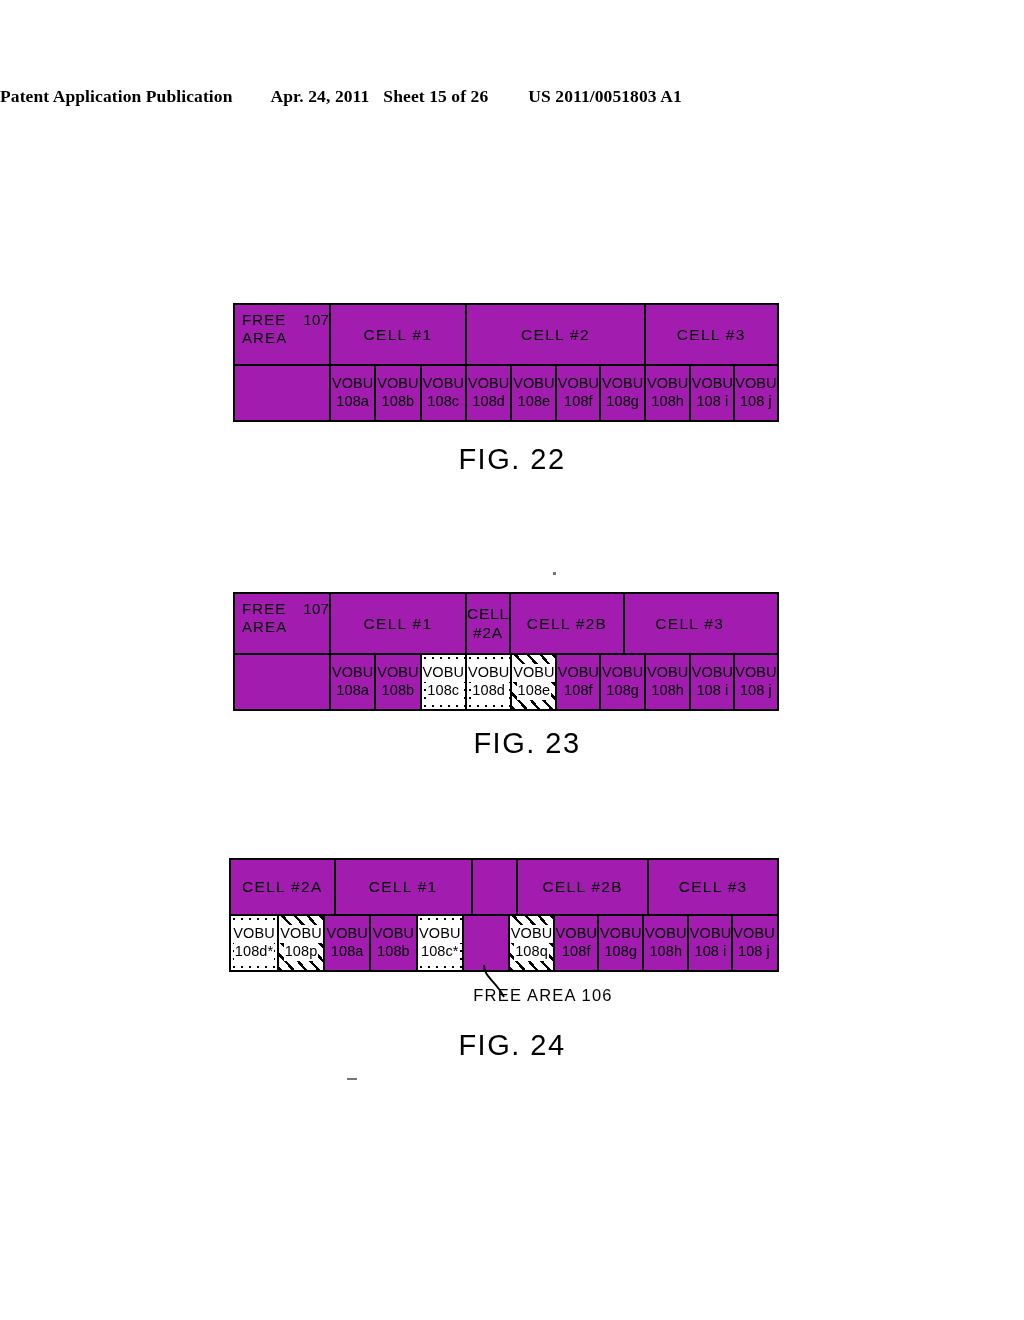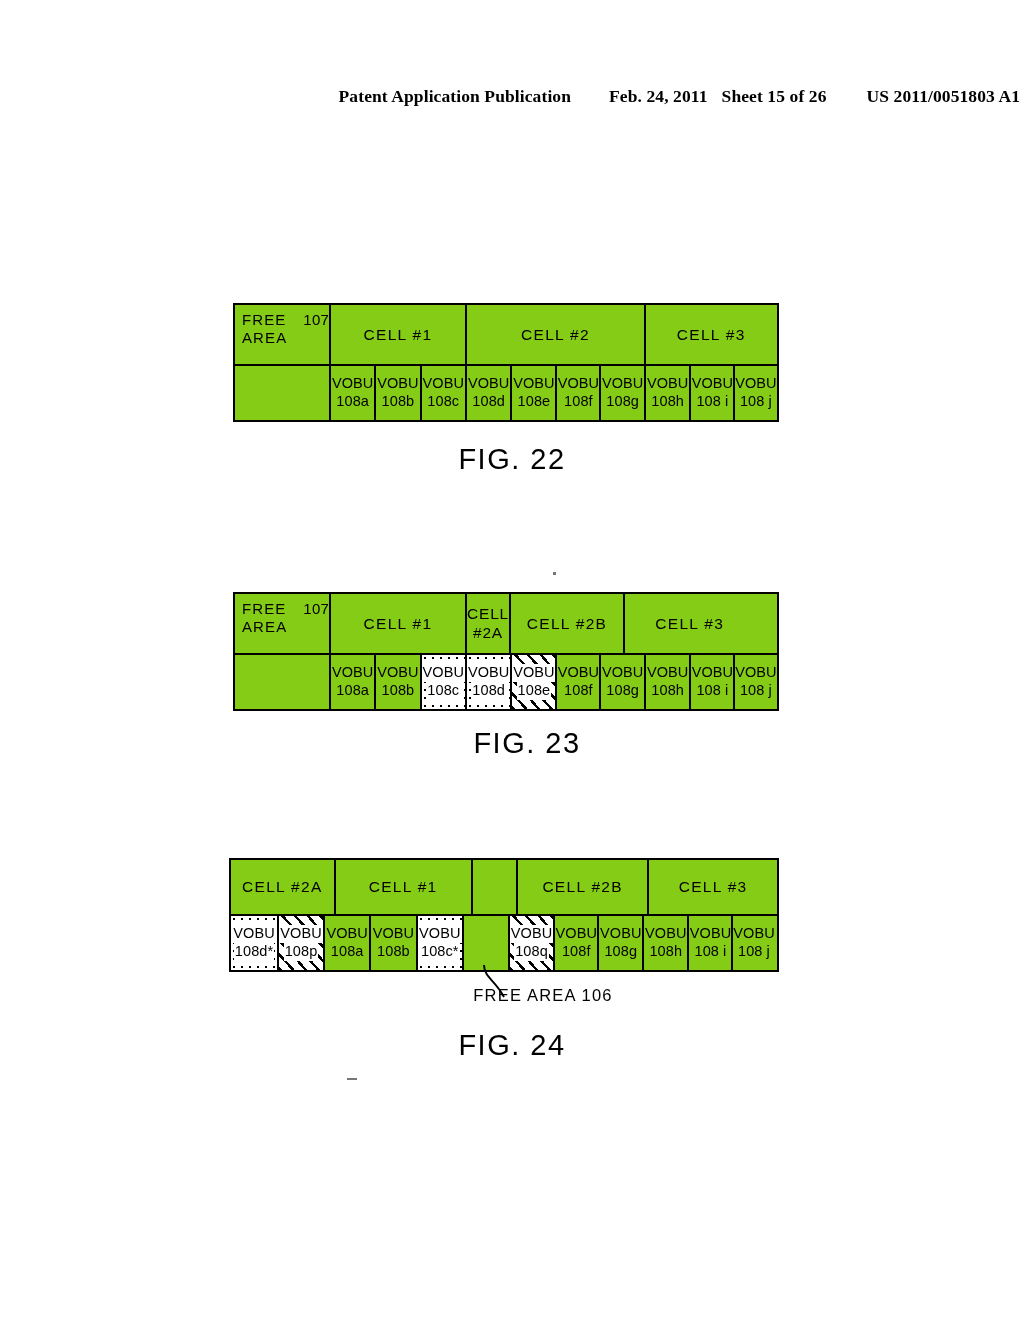--- a/index.html
+++ b/index.html
@@ -16,21 +16,21 @@
     overflow: hidden;
   }
 
   
   #page-header {
     position: absolute;
     top: 86px;
     left: 0;
     width: 1020px;
     display: flex;
-    justify-content: flex-end;
+    justify-content: flex-start;
     align-items: baseline;
     font-family: "Liberation Serif", serif;
     font-weight: bold;
     font-size: 17.5px;
     letter-spacing: 0.1px;
     white-space: nowrap;
   }
   #page-header .hdr-seg { display: inline-block; }
   #page-header .gap-a { width: 38px; }
   #page-header .gap-b { width: 14px; }
@@ -38,21 +38,21 @@
 
   
   .figure { position: absolute; left: 0; width: 1024px; }
 
   .fig-table {
     position: absolute;
     left: 233px;
     width: 546px;
     border: 2.2px solid #000;
     box-sizing: border-box;
-    background: #84cc16;
+    background: #a21caf;
   }
   .row {
     display: flex;
     box-sizing: border-box;
   }
   .row.top { height: 59px; }
   .row.bottom { height: 56px; border-top: 2.2px solid #000; }
 
   .cell {
     box-sizing: border-box;
@@ -151,21 +151,21 @@
 
   
   .speck { position: absolute; background: #777; }
 </style>
 </head>
 <body>
 
 <div id="page-header">
   <span class="hdr-seg">Patent Application Publication</span>
   <span class="gap-a"></span>
-  <span class="hdr-seg">Feb. 24, 2011</span>
+  <span class="hdr-seg">Apr. 24, 2011</span>
   <span class="gap-b"></span>
   <span class="hdr-seg">Sheet 15 of 26</span>
   <span class="gap-c"></span>
   <span class="hdr-seg">US 2011/0051803 A1</span>
 </div>
 
 <div class="figure">
   <div class="fig-table" style="top:303px;">
 
     <div class="row top">

